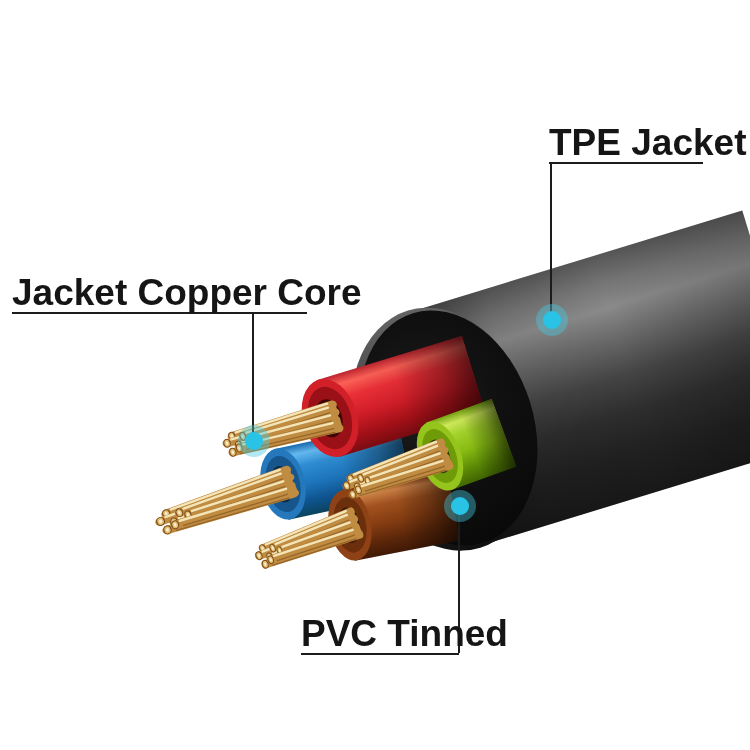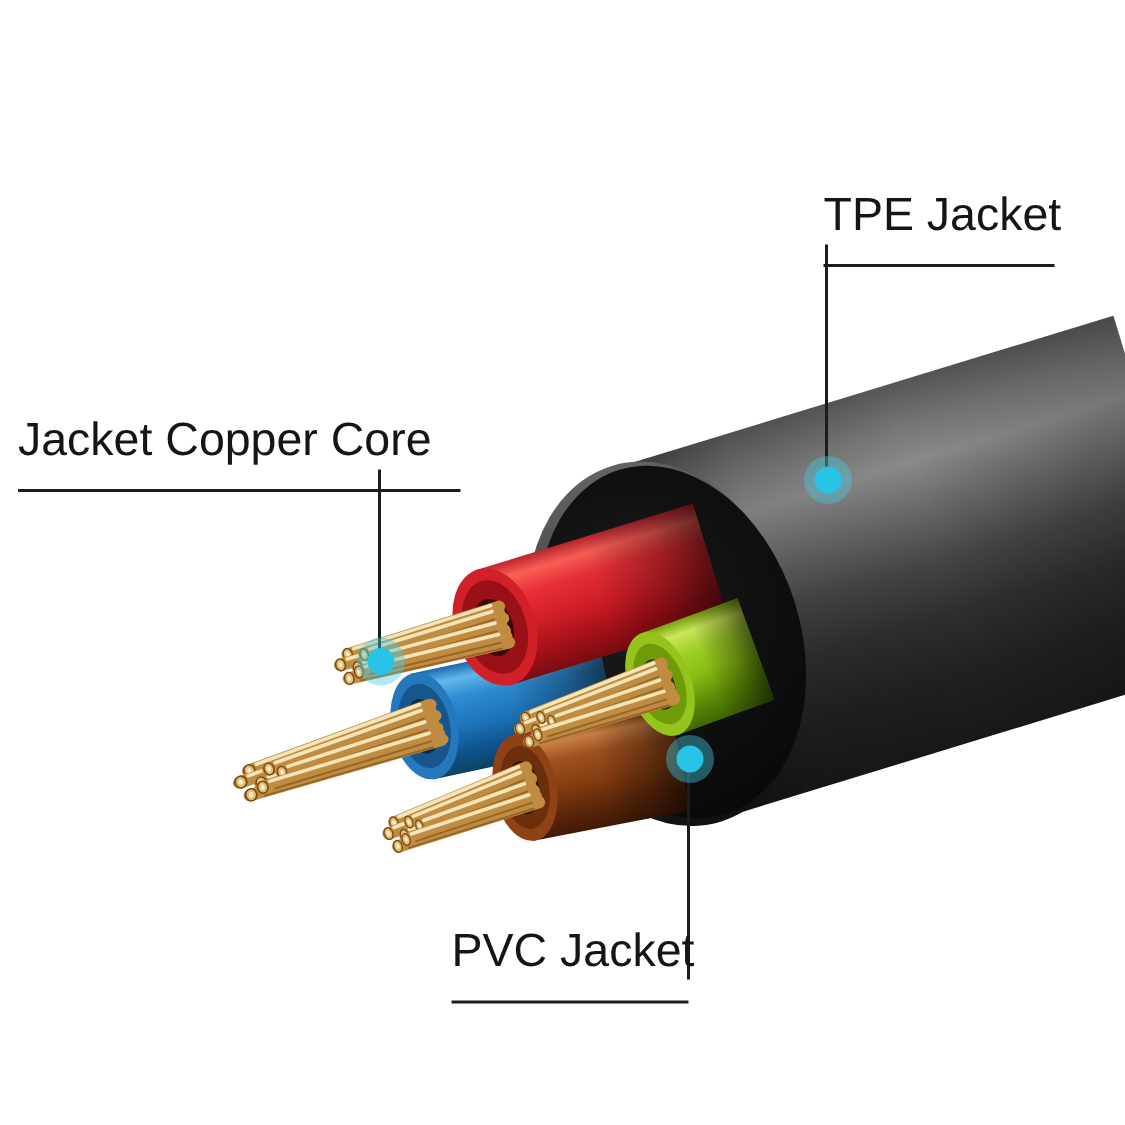--- a/index.html
+++ b/index.html
@@ -4,24 +4,24 @@
 <style>
   html,body{margin:0;padding:0;background:#fff;}
   .stage{
     position:relative;width:750px;height:750px;overflow:hidden;
     background:var(--background,#ffffff);
     font-family:"Liberation Sans", sans-serif;
   }
   .cable-svg{position:absolute;left:0;top:0;width:750px;height:750px;}
   .callout{
     position:absolute;
-    font-size:31px;line-height:34px;font-weight:400;
+    font-size:37px;line-height:34px;font-weight:700;
     color:var(--label-color,#151515);
     border-bottom:2px solid var(--line-color,#1c1c1c);
-    padding-bottom:16px;white-space:nowrap;
+    padding-bottom:2px;white-space:nowrap;
   }
   .leader{position:absolute;width:2px;background:var(--line-color,#1c1c1c);}
   .dot{
     position:absolute;width:18px;height:18px;border-radius:50%;
     background:var(--dot-color,#29c3e5);
     box-shadow:0 0 0 7px var(--dot-glow,rgba(86,210,233,0.42));
   }
 </style>
 </head>
 <body>
@@ -169,20 +169,20 @@
   <div class="leader" style="left:252px;top:313px;height:123px;"></div>
   <div class="leader" style="left:458px;top:514px;height:139px;"></div>
 
   <div class="callout" style="left:549px;top:126px;width:154px;">
     <span>TPE Jacket</span>
   </div>
   <div class="callout" style="left:12px;top:276px;width:295px;">
     <span>Jacket Copper Core</span>
   </div>
   <div class="callout" style="left:301px;top:617px;width:158px;">
-    <span>PVC Jacket</span>
+    <span>PVC Tinned</span>
   </div>
 
   <div class="dot" style="left:543px;top:311px;"></div>
   <div class="dot" style="left:245px;top:432px;"></div>
   <div class="dot" style="left:451px;top:497px;"></div>
 
 </div>
 
 </body></html>

